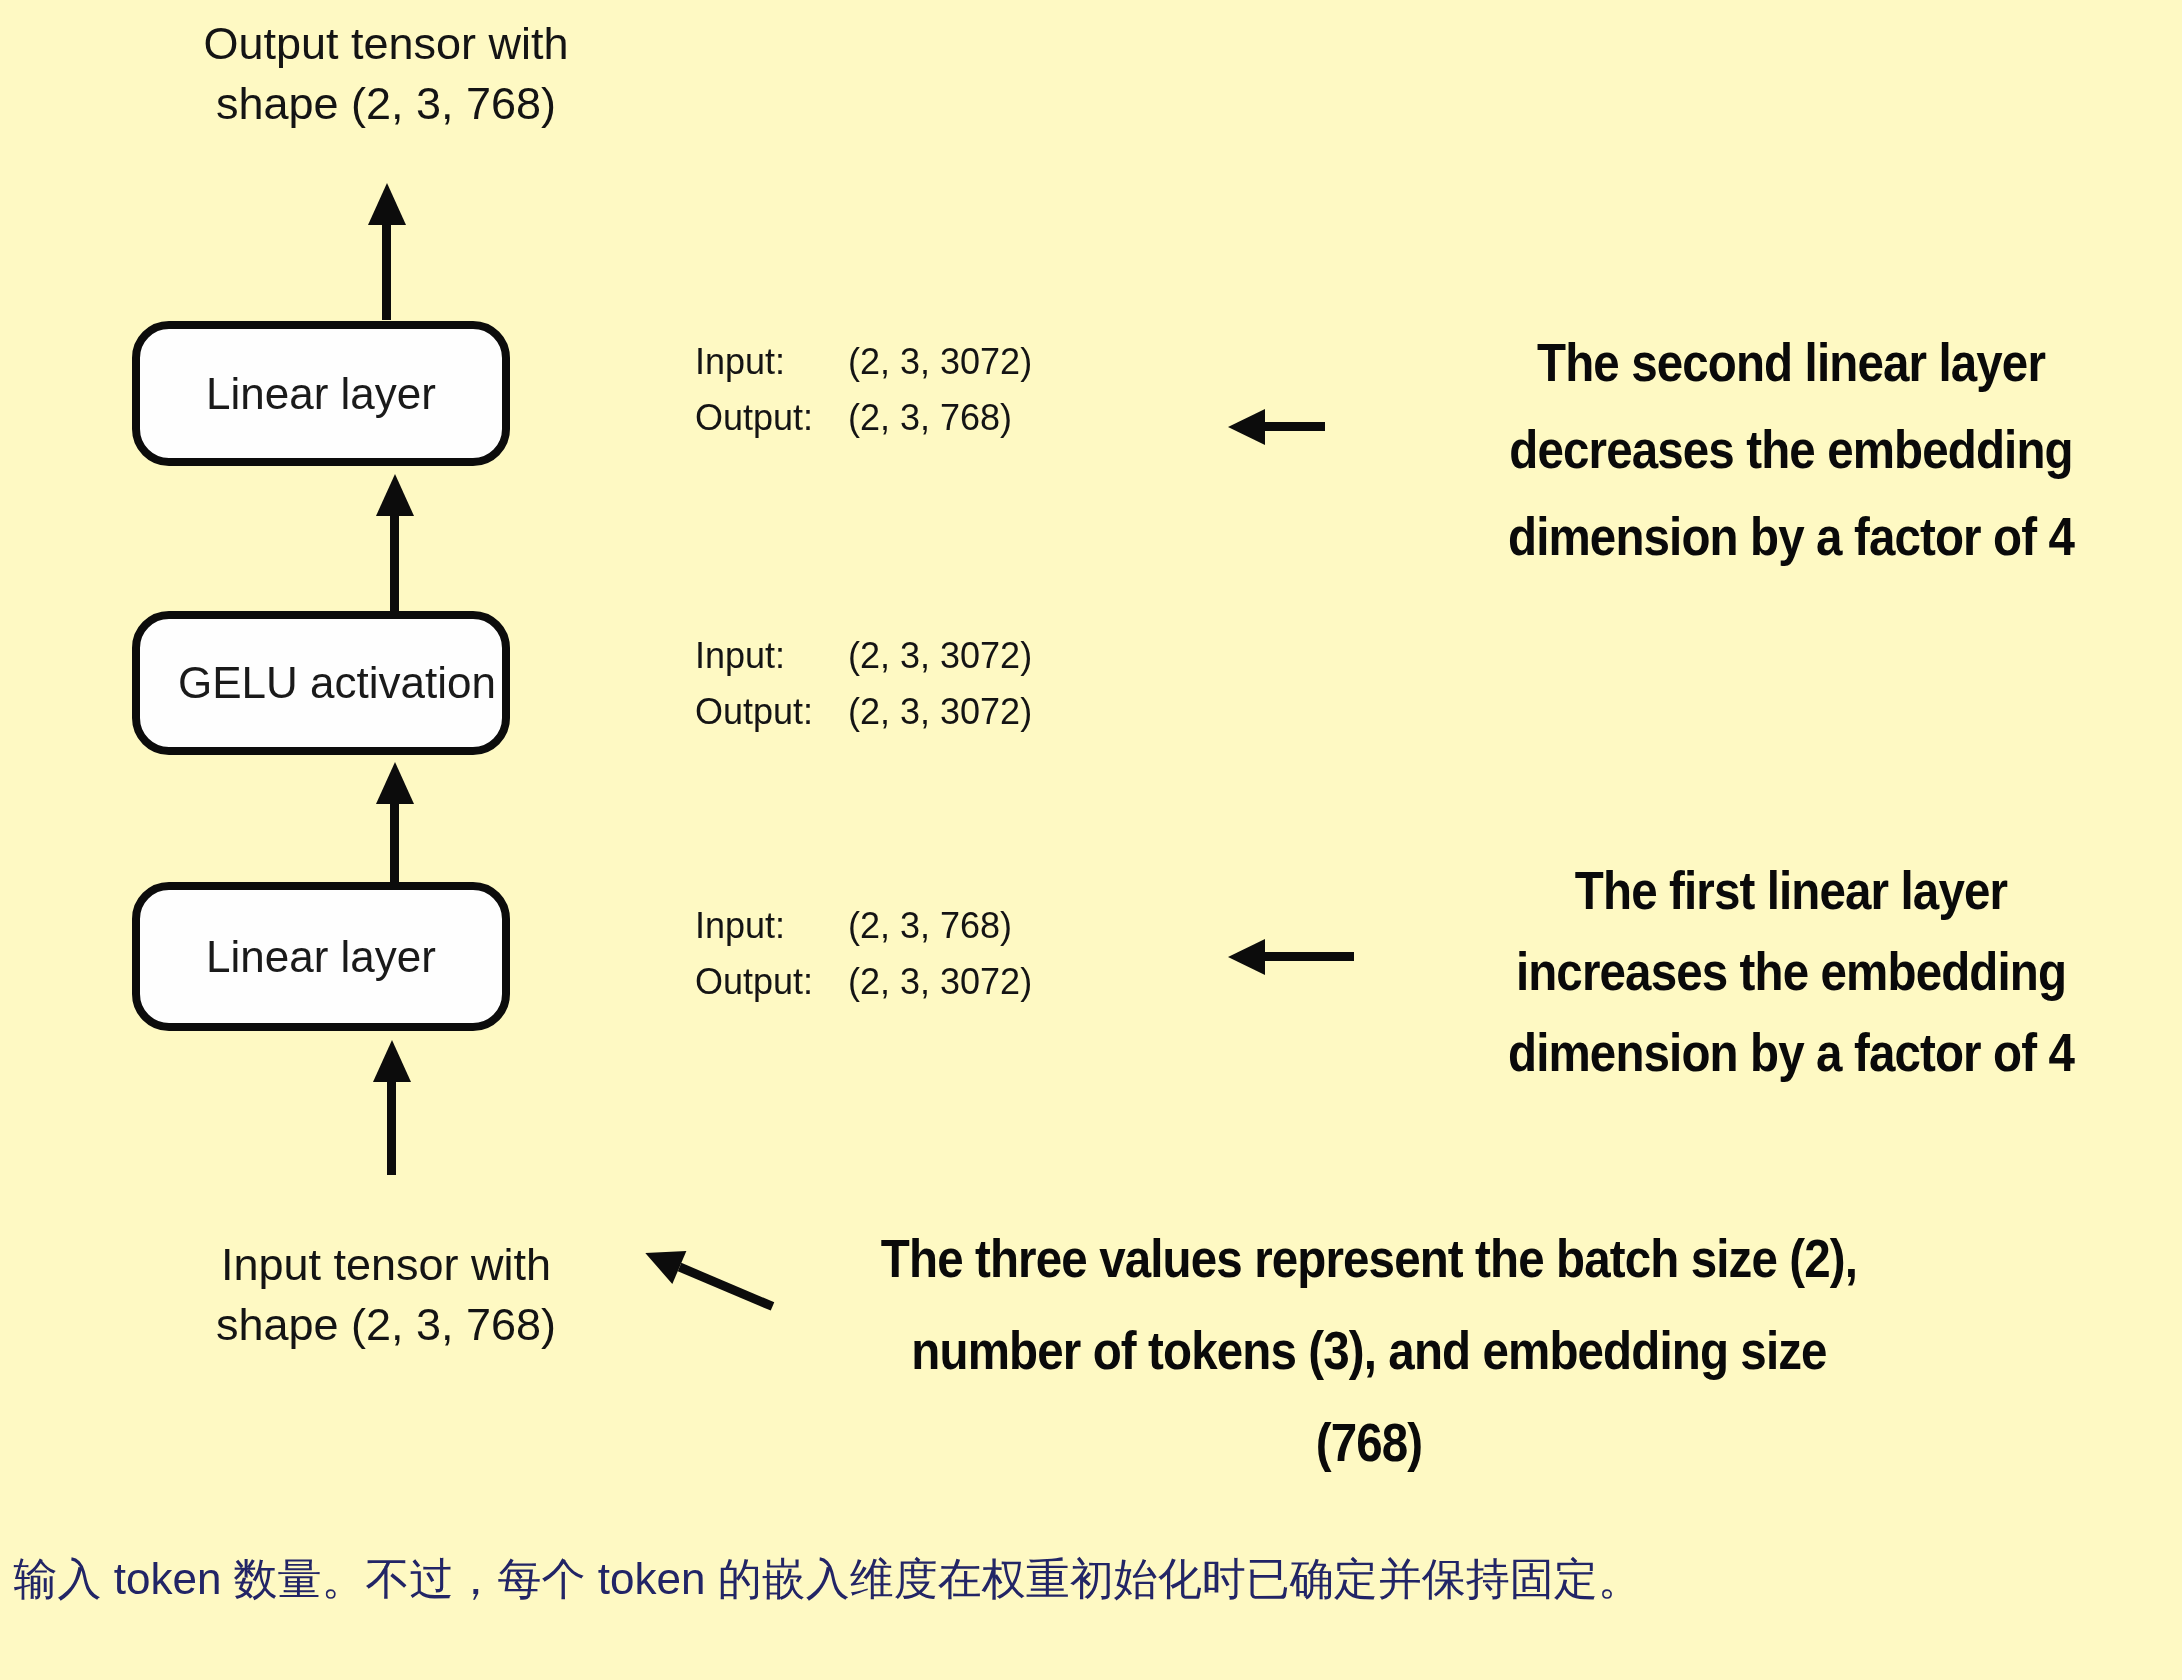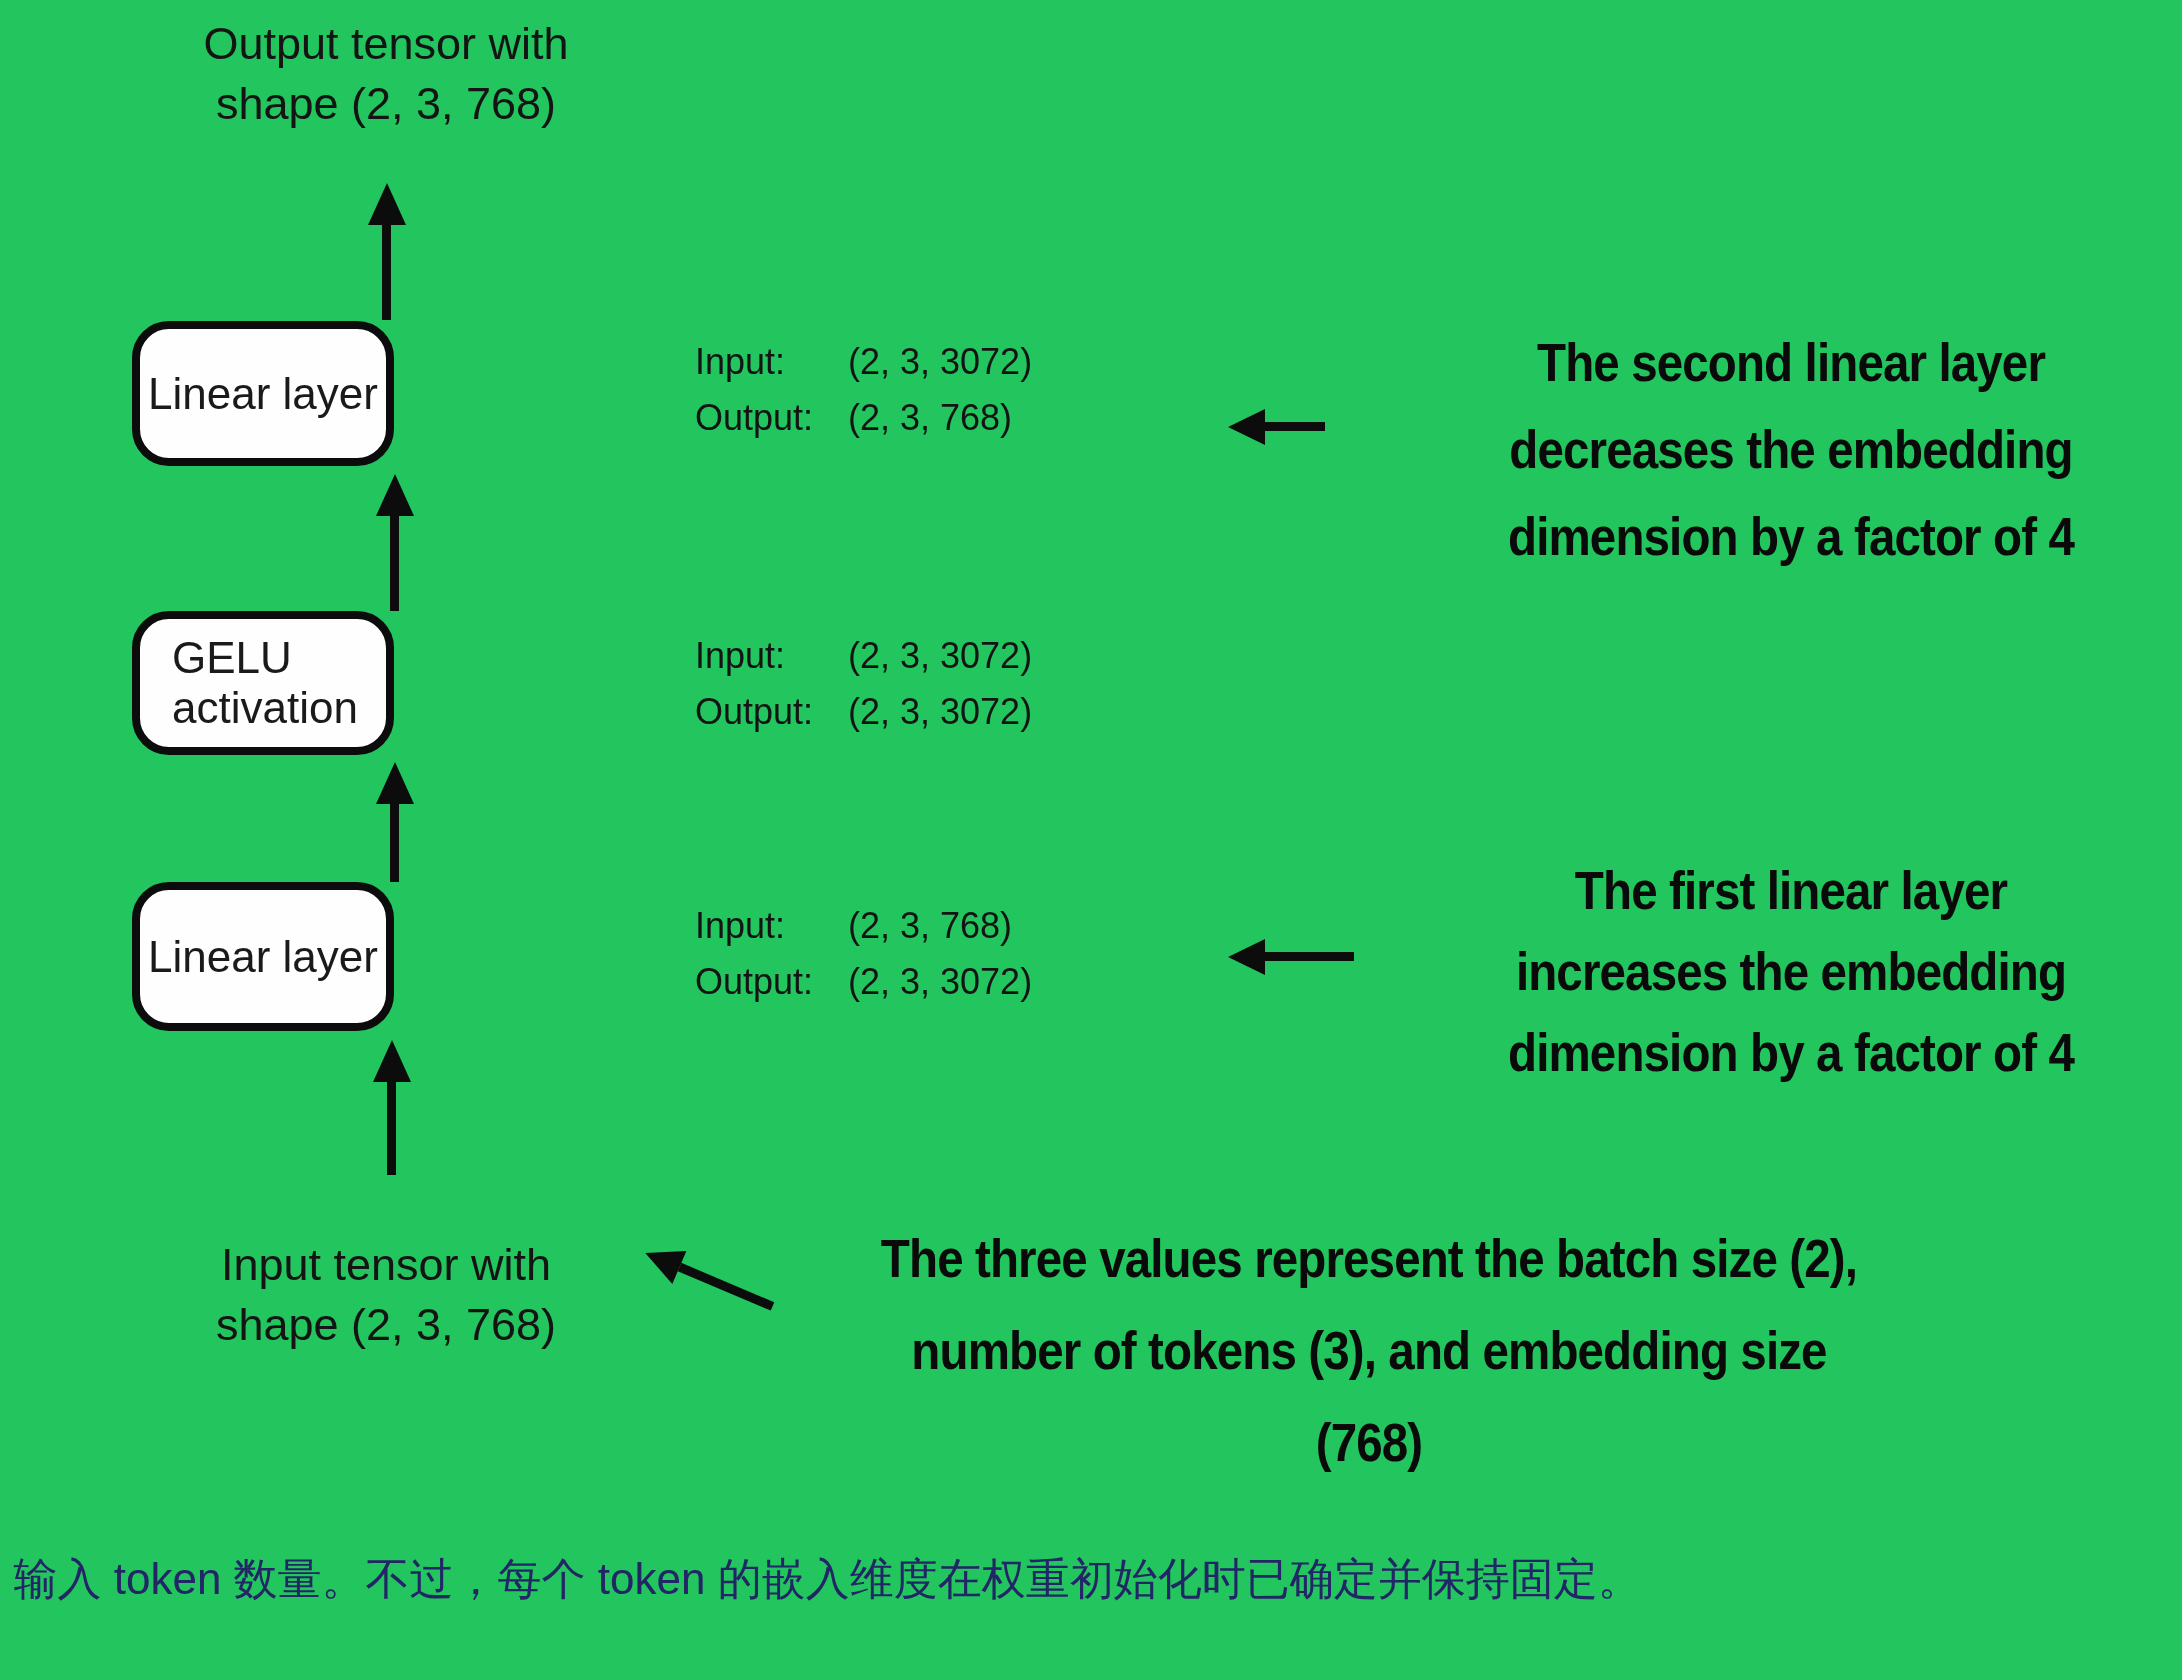--- a/index.html
+++ b/index.html
@@ -1,39 +1,39 @@
 <!DOCTYPE html>
 <html><head>
 <meta charset="utf-8">
 <style>
   * { margin:0; padding:0; box-sizing:border-box; }
   html,body { background:#ffffff; }
   #screen {
     position:relative;
     width:2182px; height:1680px;
-    background:#22c55e;
+    background:#fef9c3;
     font-family:"Liberation Sans","DejaVu Sans",sans-serif;
     color:#111111;
     overflow:hidden;
   }
 
   
   .tensor-label {
     position:absolute;
     width:502px;
     text-align:center;
     font-size:45px;
     line-height:60px;
     color:#141414;
   }
 
   .layer-box {
     position:absolute;
     left:132px;
-    width:262px;
+    width:378px;
     border:8.7px solid #0c0c0c;
     border-radius:37px;
     background:#fefefe;
     display:flex;
     align-items:center;
     justify-content:center;
     font-size:44px;
     color:#1a1a1a;
   }
 

